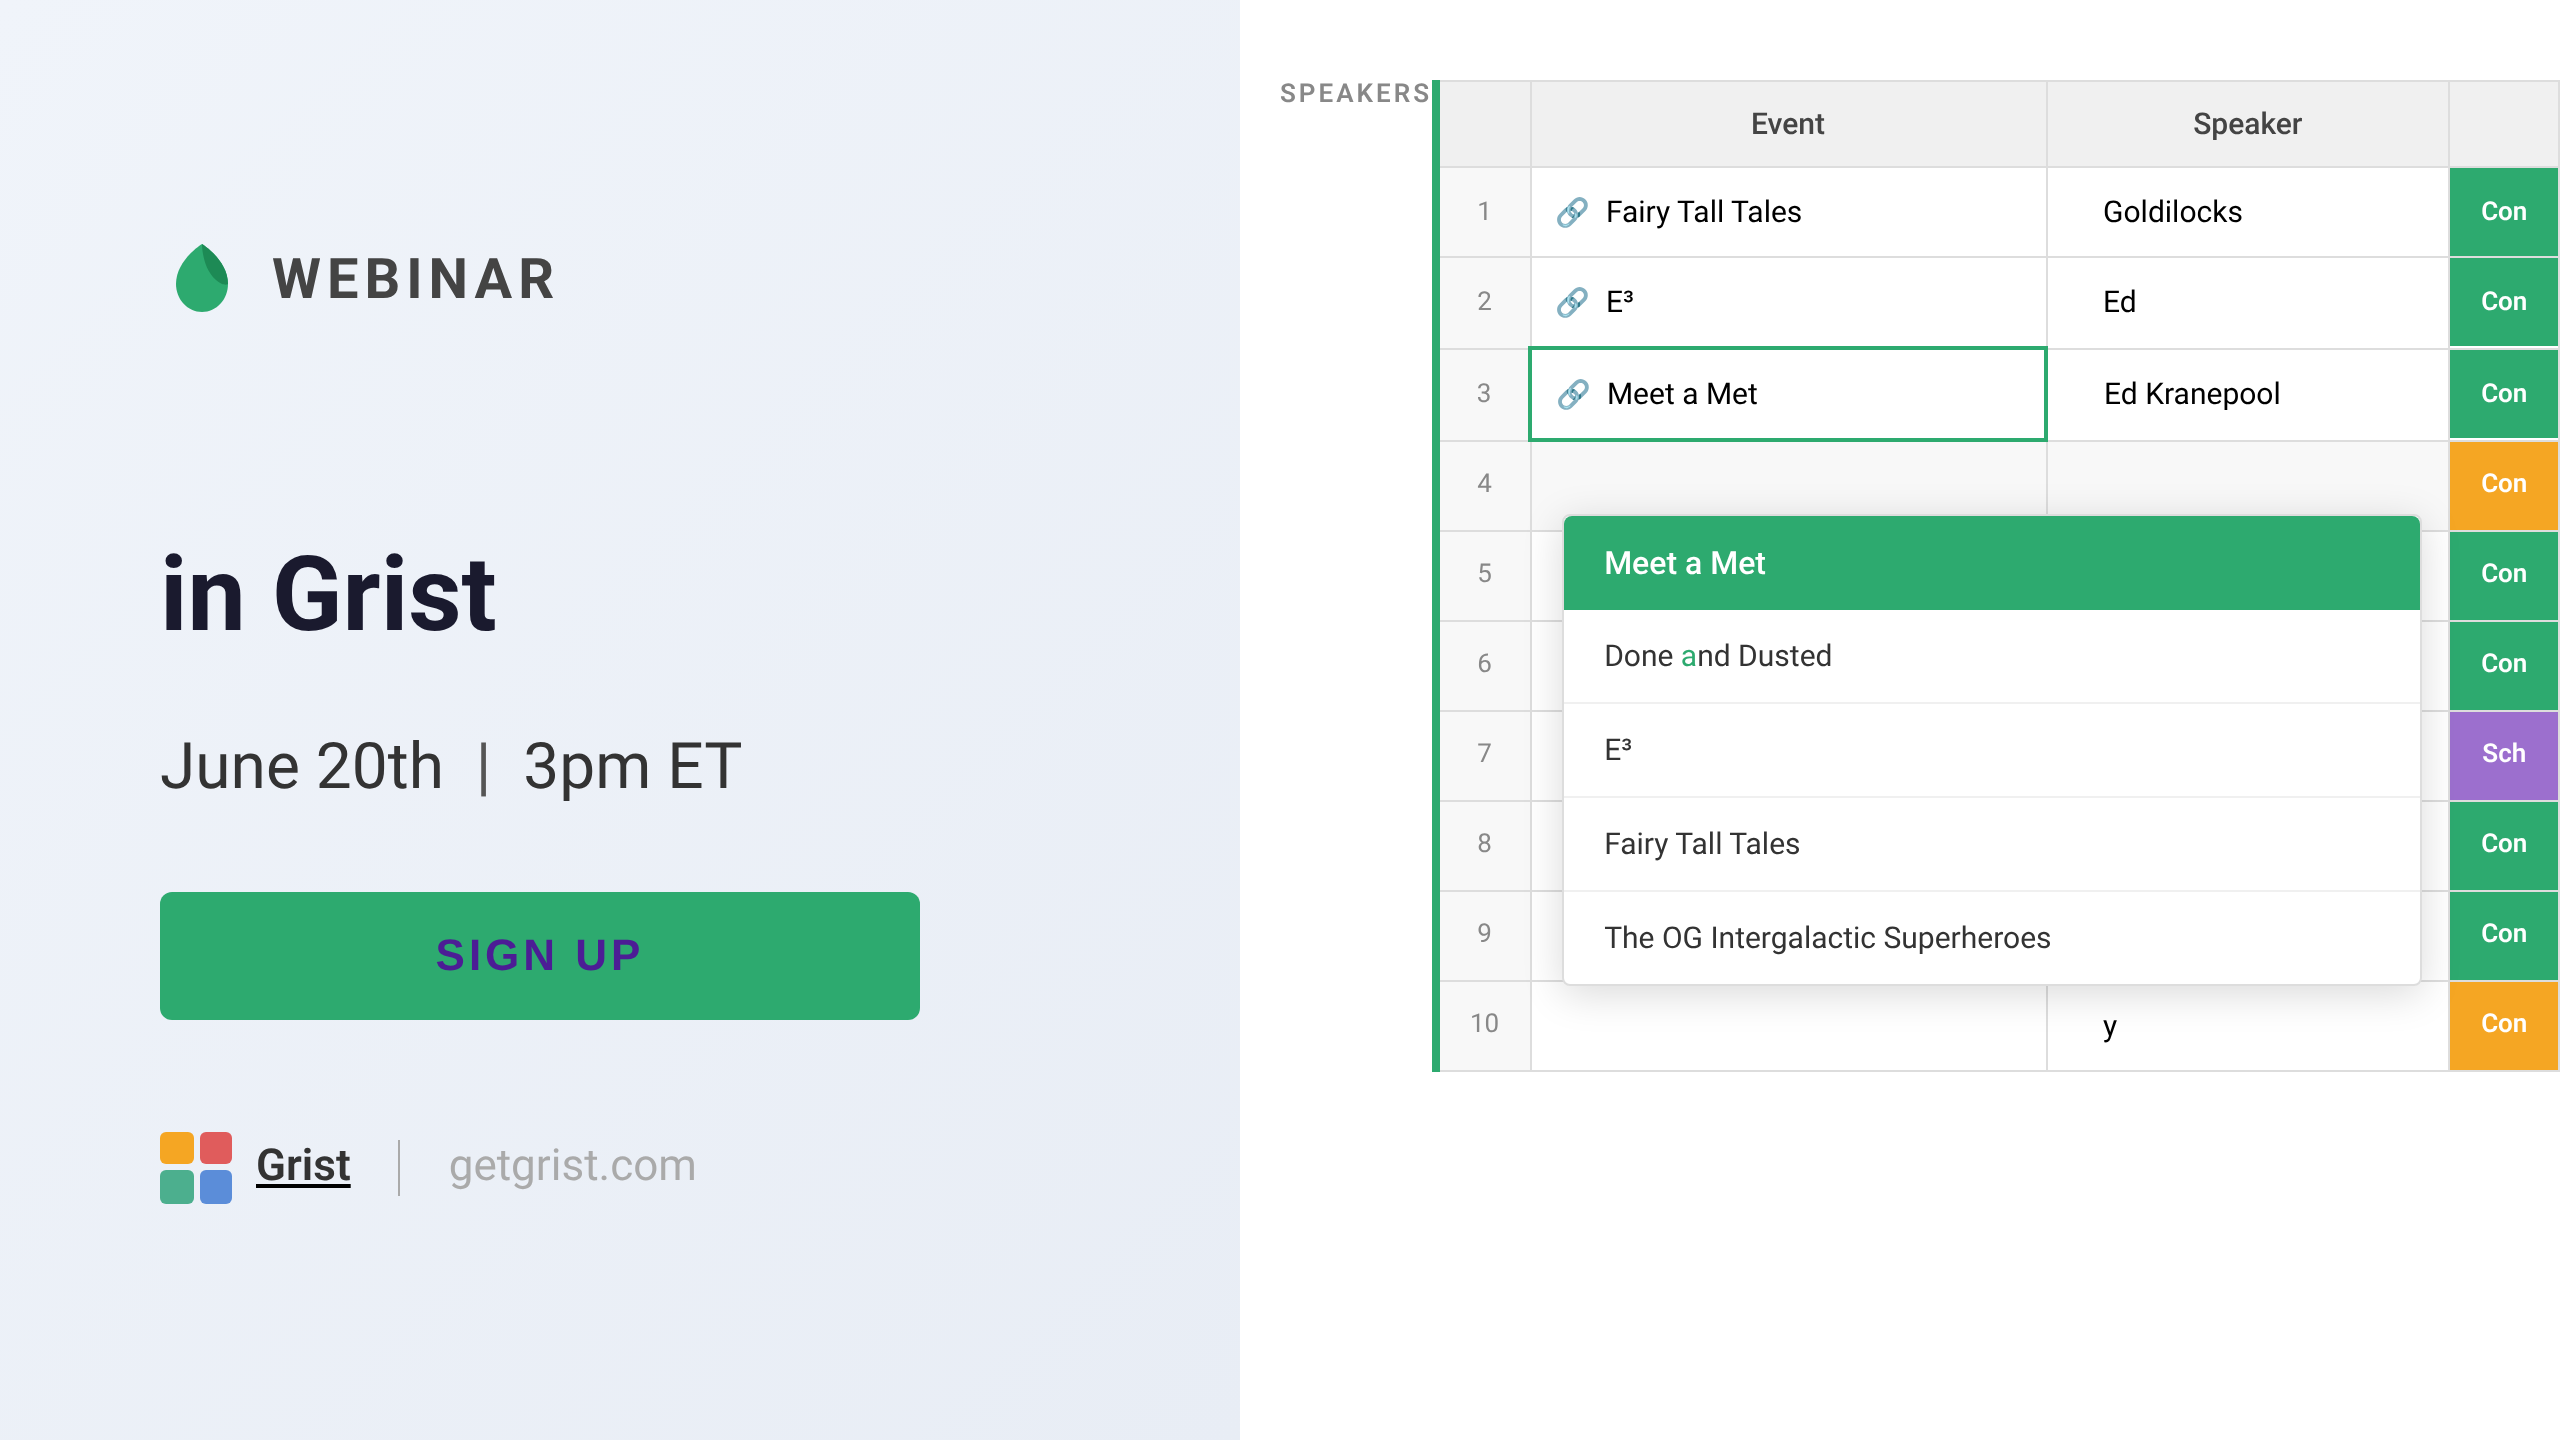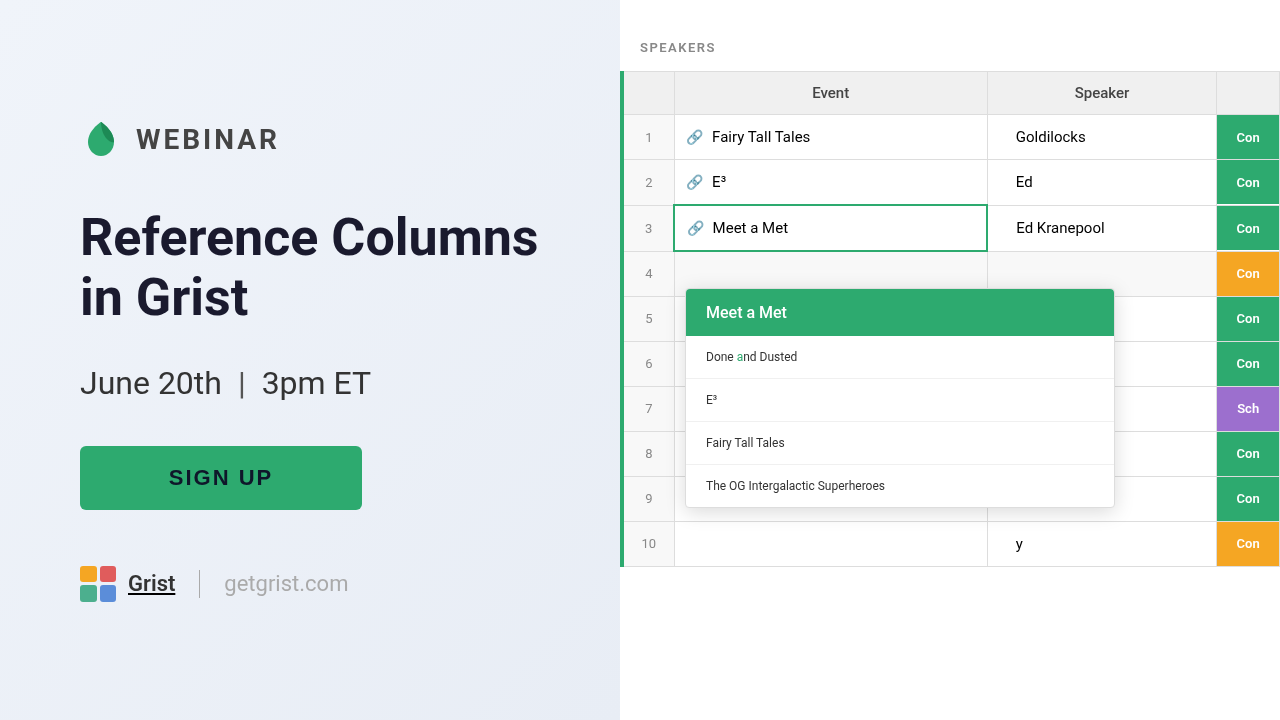--- a/index.html
+++ b/index.html
@@ -59,24 +59,24 @@
       margin-bottom: 44px;
       font-weight: 400;
     }
 
     .date .separator {
       margin: 0 8px;
       color: #555;
     }
 
     .signup-btn {
-      width: 282px;
+      width: 380px;
       height: 64px;
       background: #2daa6f;
-      color: #0f172a;
+      color: #4c1d95;
       border: none;
       border-radius: 6px;
       font-size: 22px;
       font-weight: 700;
       letter-spacing: 2px;
       cursor: pointer;
       margin-bottom: 56px;
     }
 
     .footer-brand {
@@ -128,21 +128,21 @@
     }
 
     
     .right-panel {
       flex: 1;
       height: 720px;
       background: white;
       overflow: hidden;
       position: relative;
       display: flex;
-      flex-direction: column;
+      flex-direction: row;
       padding-top: 40px;
     }
 
     .speakers-label {
       font-size: 13px;
       font-weight: 600;
       color: #888;
       letter-spacing: 1.5px;
       padding: 0 0 16px 20px;
     }
@@ -256,21 +256,21 @@
       background: #2daa6f;
       padding: 14px 20px;
       color: white;
       font-size: 16px;
       font-weight: 500;
       border-radius: 4px 4px 0 0;
     }
 
     .dropdown-item {
       padding: 14px 20px;
-      font-size: 12px;
+      font-size: 15px;
       color: #333;
       border-bottom: 1px solid #f0f0f0;
       cursor: pointer;
     }
 
     .dropdown-item:last-child {
       border-bottom: none;
     }
 
     .dropdown-item .highlight {
@@ -284,21 +284,21 @@
   <div class="logo-area">
 
     <svg class="logo-icon" viewBox="0 0 42 42" fill="none">
       <path d="M21 4C21 4 8 12 8 24C8 31.7 13.8 38 21 38C28.2 38 34 31.7 34 24C34 12 21 4 21 4Z" fill="#2daa6f"></path>
       <path d="M21 4C21 4 21 16 28 22C32 25.5 34 24 34 24C34 12 21 4 21 4Z" fill="#1d8a55"></path>
     </svg>
     <span class="webinar-label">WEBINAR</span>
   </div>
 
   <h1 class="title">
-    <span>Reference Columns</span><br>
+    <br>
     <span>in Grist</span>
   </h1>
 
   <div class="date">
     <span>June 20th</span>
     <span class="separator">|</span>
     <span>3pm ET</span>
   </div>
 
   <button class="signup-btn">SIGN UP</button>

